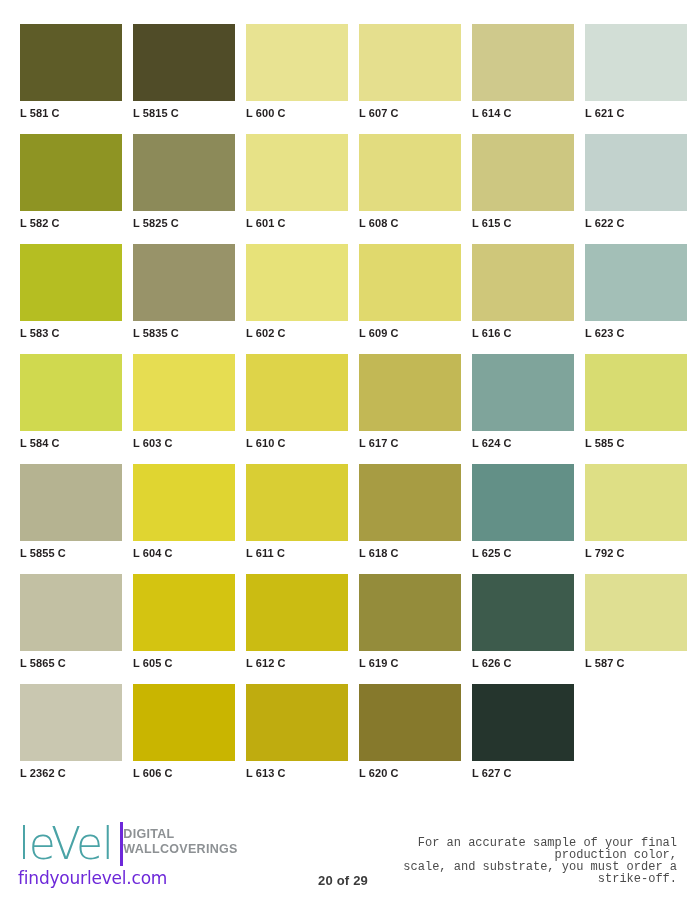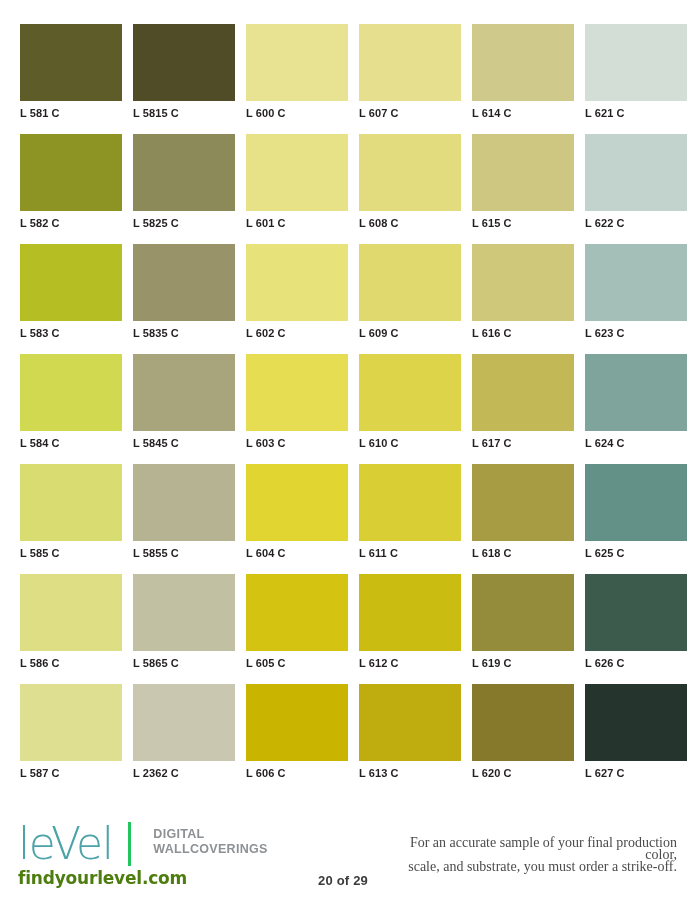--- a/index.html
+++ b/index.html
@@ -84,65 +84,65 @@
     align-items: flex-start;
   }
 
   #logo-wordmark {
     font-family: "DejaVu Sans", sans-serif;
     font-size: 44px;
     font-weight: 300;
     color: #4aa3a6;
     line-height: 44px;
     letter-spacing: -1.5px;
-    padding-right: 16px;
-    border-right: 3px solid #22c55e;
-    margin-right: 22px;
+    padding-right: 8px;
+    border-right: 3px solid #6d28d9;
+    margin-right: 0;
   }
 
   #logo-sub {
     padding-top: 5px;
     font-family: "Liberation Sans", sans-serif;
     font-size: 12.5px;
     font-weight: 700;
     line-height: 15px;
     color: #8d9194;
     letter-spacing: 0.3px;
   }
 
   #logo-sub span { display: block; }
 
   #brand-url {
     margin-top: 2px;
     font-family: "DejaVu Sans", sans-serif;
     font-size: 17px;
-    font-weight: 700;
-    color: #4d7c0f;
+    font-weight: 400;
+    color: #6d28d9;
     letter-spacing: -0.2px;
   }
 
   #page-number {
     position: absolute;
     left: 318px;
     top: 61px;
     font-family: "Liberation Sans", sans-serif;
     font-size: 13px;
     font-weight: 700;
     color: #3b3b3b;
     letter-spacing: 0.2px;
   }
 
   #disclaimer {
     position: absolute;
     right: 18px;
     top: 25px;
     width: 290px;
     text-align: right;
-    font-family: Liberation Serif, serif;
-    font-size: 14px;
+    font-family: Liberation Mono, monospace;
+    font-size: 12px;
     line-height: 12px;
     color: #4b4b4b;
   }
   #disclaimer span { display: block; }
 </style>
 </head>
 <body>
 
 <div id="page">
 
@@ -217,24 +217,20 @@
       </div>
       <div class="swatch-cell">
         <div class="swatch-chip" style="background-color: rgb(163, 191, 183);"></div>
         <div class="swatch-label">L 623 C</div>
       </div>
       <div class="swatch-cell">
         <div class="swatch-chip" style="background-color: rgb(208, 217, 79);"></div>
         <div class="swatch-label">L 584 C</div>
       </div>
       <div class="swatch-cell">
-        <div class="swatch-chip" style="background-color: rgb(168, 164, 124);"></div>
-        <div class="swatch-label">L 5845 C</div>
-      </div>
-      <div class="swatch-cell">
         <div class="swatch-chip" style="background-color: rgb(230, 221, 82);"></div>
         <div class="swatch-label">L 603 C</div>
       </div>
       <div class="swatch-cell">
         <div class="swatch-chip" style="background-color: rgb(222, 212, 73);"></div>
         <div class="swatch-label">L 610 C</div>
       </div>
       <div class="swatch-cell">
         <div class="swatch-chip" style="background-color: rgb(194, 184, 85);"></div>
         <div class="swatch-label">L 617 C</div>
@@ -262,21 +258,21 @@
       <div class="swatch-cell">
         <div class="swatch-chip" style="background-color: rgb(167, 156, 67);"></div>
         <div class="swatch-label">L 618 C</div>
       </div>
       <div class="swatch-cell">
         <div class="swatch-chip" style="background-color: rgb(99, 144, 135);"></div>
         <div class="swatch-label">L 625 C</div>
       </div>
       <div class="swatch-cell">
         <div class="swatch-chip" style="background-color: rgb(222, 223, 133);"></div>
-        <div class="swatch-label">L 586 C</div>
+        <div class="swatch-label">L 792 C</div>
       </div>
       <div class="swatch-cell">
         <div class="swatch-chip" style="background-color: rgb(194, 192, 163);"></div>
         <div class="swatch-label">L 5865 C</div>
       </div>
       <div class="swatch-cell">
         <div class="swatch-chip" style="background-color: rgb(212, 196, 17);"></div>
         <div class="swatch-label">L 605 C</div>
       </div>
       <div class="swatch-cell">

